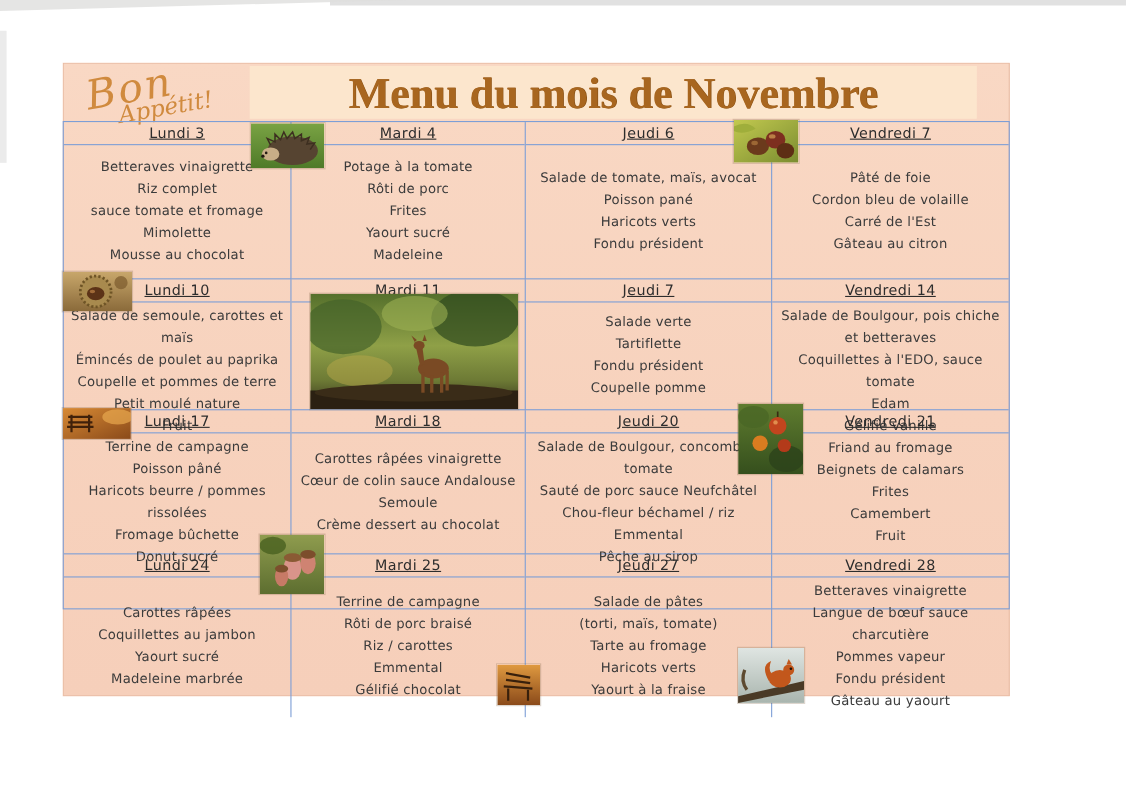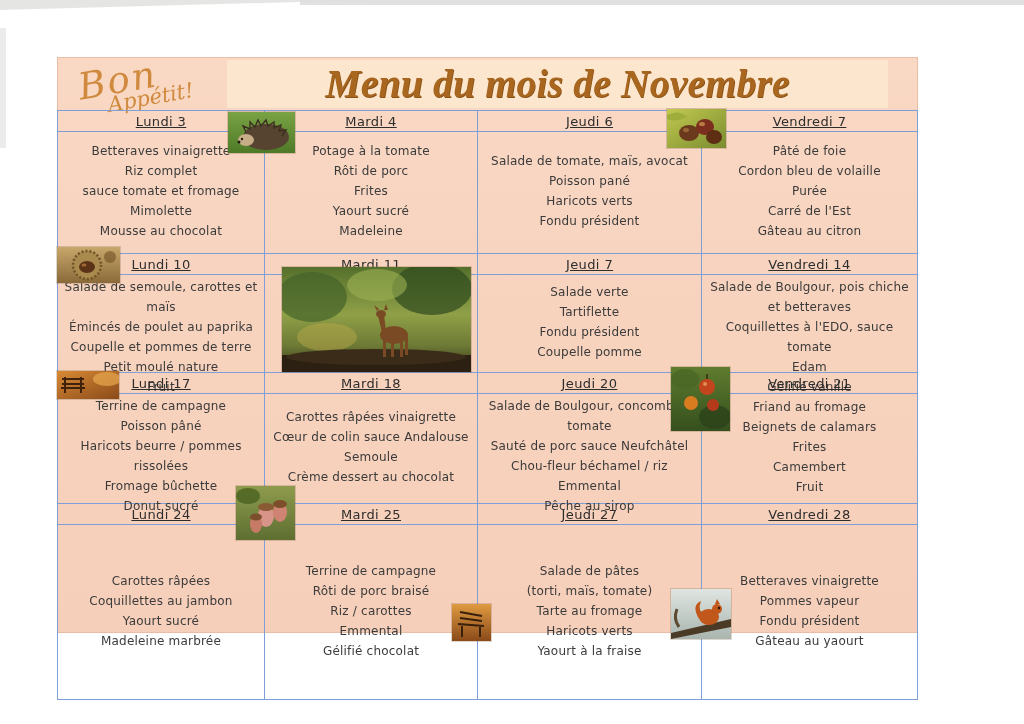--- a/index.html
+++ b/index.html
@@ -19,26 +19,26 @@
 
   .sheet{position:absolute;left:57px;top:57px;width:861px;height:576px;
          background:linear-gradient(180deg,#f9d8c4 0%,#f7d2bd 55%,#f6cfba 100%);
          box-shadow:0 0 0 1px #e9bda6 inset;}
   .sheet-header{position:relative;height:53px;}
   .logo{position:absolute;left:22px;top:2px;transform:rotate(-10deg);
         font-family:"DejaVu Serif",serif;font-style:italic;color:var(--logo);line-height:1;}
   .logo-line1{font-size:37px;letter-spacing:2px;}
   .logo-line2{font-size:21px;margin-left:26px;margin-top:-6px;}
   .title-wrap{position:absolute;left:170px;right:30px;top:3px;height:48px;
-        display:flex;justify-content:center;
-        background:rgba(255,242,214,.55);font-style:italic;}
+        display:flex;align-items:center;justify-content:center;
+        background:rgba(255,242,214,.55);}
   .title{font-family:"Liberation Serif",serif;font-weight:bold;font-size:40px;
         color:var(--title);text-shadow:0.6px 0.6px 0 #8a5216;white-space:nowrap;}
 
-  .menu-table{position:absolute;left:0;top:53px;width:861px;height:590px;
+  .menu-table{position:absolute;left:0;top:53px;width:861px;height:444px;
         display:grid;grid-template-columns:207px 213px 224px 1fr;
         grid-template-rows:143px 119px 131px 1fr;
         border:1px solid var(--grid);}
   .cell{display:flex;flex-direction:column;border-right:1px solid var(--grid);
         border-bottom:1px solid var(--grid);min-width:0;}
   .cell.c-last{border-right:none;}
   .cell.r-last{border-bottom:none;}
   .day-head{height:21px;flex:0 0 21px;display:flex;align-items:center;justify-content:center;
         border-bottom:1px solid var(--grid);}
   .day-label{font-size:13px;color:#2d2d2d;text-decoration:underline;letter-spacing:.4px;}
@@ -113,21 +113,20 @@
         <div class="meal">Fondu président</div>
       </div>
     </div>
     <div class="cell c-last">
       <div class="day-head">
           <span class="day-label">Vendredi 7</span>
         </div>
       <div class="meals">
         <div class="meal">Pâté de foie</div>
         <div class="meal">Cordon bleu de volaille</div>
-        <div class="meal">Purée</div>
         <div class="meal">Carré de l'Est</div>
         <div class="meal">Gâteau au citron</div>
       </div>
     </div>
 
     <div class="cell">
       <div class="day-head">
           <span class="day-label">Lundi 10</span>
         </div>
       <div class="meals">
@@ -249,20 +248,21 @@
         <div class="meal">Haricots verts</div>
         <div class="meal">Yaourt à la fraise</div>
       </div>
     </div>
     <div class="cell c-last r-last">
       <div class="day-head">
           <span class="day-label">Vendredi 28</span>
         </div>
       <div class="meals">
         <div class="meal">Betteraves vinaigrette</div>
+        <div class="meal">Langue de bœuf sauce charcutière</div>
         <div class="meal">Pommes vapeur</div>
         <div class="meal">Fondu président</div>
         <div class="meal">Gâteau au yaourt</div>
       </div>
     </div>
   </div>
 </div>
 
 <div class="photo ph-hedgehog">
   <svg viewBox="0 0 67 41" preserveAspectRatio="none">

